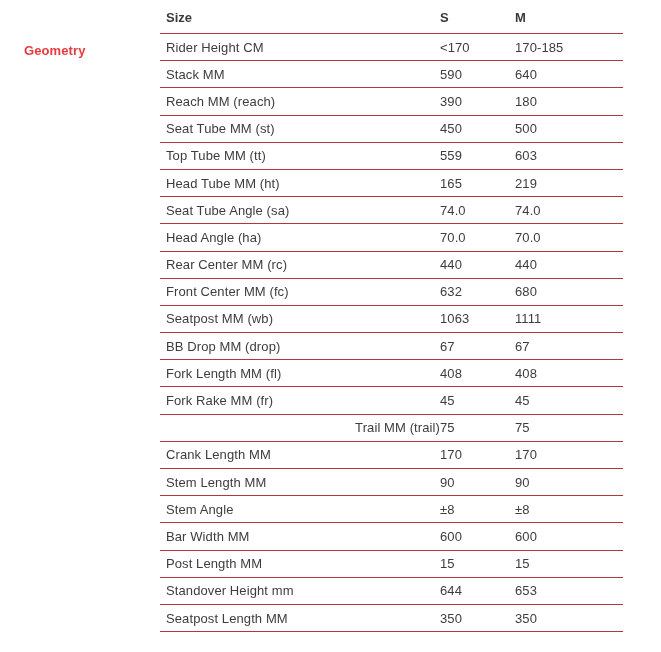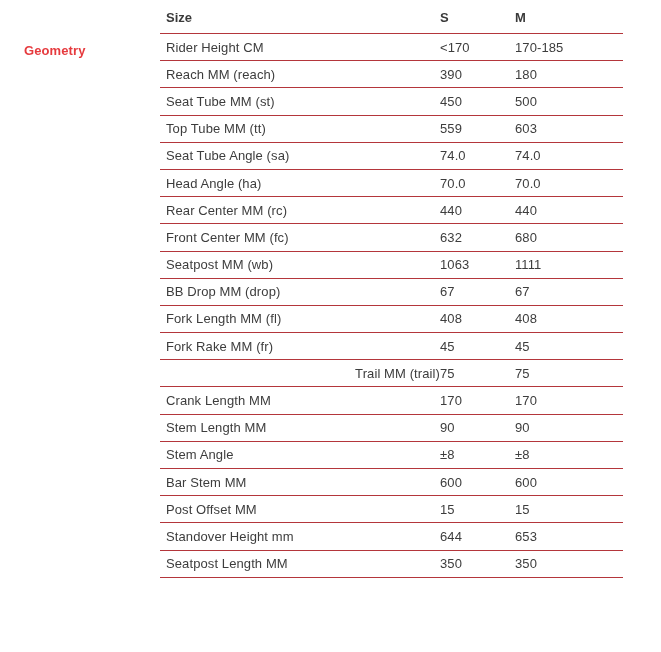--- a/index.html
+++ b/index.html
@@ -69,33 +69,43 @@
         <th style="border-bottom-color: rgb(180, 54, 59);">M</th>
       </tr>
     </thead>
     <tbody id="geo-body">
         <tr>
           <td class="first" style="border-bottom-color: rgb(180, 54, 59);">Rider Height CM</td>
           <td style="border-bottom-color: rgb(180, 54, 59);">&lt;170</td>
           <td style="border-bottom-color: rgb(180, 54, 59);">170-185</td>
         </tr>
         <tr>
+          <td class="first" style="border-bottom-color: rgb(180, 54, 59);">Stack MM</td>
+          <td style="border-bottom-color: rgb(180, 54, 59);">590</td>
+          <td style="border-bottom-color: rgb(180, 54, 59);">640</td>
+        </tr>
+        <tr>
           <td class="first" style="border-bottom-color: rgb(180, 54, 59);">Reach MM (reach)</td>
           <td style="border-bottom-color: rgb(180, 54, 59);">390</td>
           <td style="border-bottom-color: rgb(180, 54, 59);">180</td>
         </tr>
         <tr>
           <td class="first" style="border-bottom-color: rgb(180, 54, 59);">Seat Tube MM (st)</td>
           <td style="border-bottom-color: rgb(180, 54, 59);">450</td>
           <td style="border-bottom-color: rgb(180, 54, 59);">500</td>
         </tr>
         <tr>
           <td class="first" style="border-bottom-color: rgb(180, 54, 59);">Top Tube MM (tt)</td>
           <td style="border-bottom-color: rgb(180, 54, 59);">559</td>
           <td style="border-bottom-color: rgb(180, 54, 59);">603</td>
+        </tr>
+        <tr>
+          <td class="first" style="border-bottom-color: rgb(180, 54, 59);">Head Tube MM (ht)</td>
+          <td style="border-bottom-color: rgb(180, 54, 59);">165</td>
+          <td style="border-bottom-color: rgb(180, 54, 59);">219</td>
         </tr>
         <tr>
           <td class="first" style="border-bottom-color: rgb(180, 54, 59);">Seat Tube Angle (sa)</td>
           <td style="border-bottom-color: rgb(180, 54, 59);">74.0</td>
           <td style="border-bottom-color: rgb(180, 54, 59);">74.0</td>
         </tr>
         <tr>
           <td class="first" style="border-bottom-color: rgb(180, 54, 59);">Head Angle (ha)</td>
           <td style="border-bottom-color: rgb(180, 54, 59);">70.0</td>
           <td style="border-bottom-color: rgb(180, 54, 59);">70.0</td>
@@ -144,26 +154,26 @@
           <td class="first" style="border-bottom-color: rgb(180, 54, 59);">Stem Length MM</td>
           <td style="border-bottom-color: rgb(180, 54, 59);">90</td>
           <td style="border-bottom-color: rgb(180, 54, 59);">90</td>
         </tr>
         <tr>
           <td class="first" style="border-bottom-color: rgb(180, 54, 59);">Stem Angle</td>
           <td style="border-bottom-color: rgb(180, 54, 59);">±8</td>
           <td style="border-bottom-color: rgb(180, 54, 59);">±8</td>
         </tr>
         <tr>
-          <td class="first" style="border-bottom-color: rgb(180, 54, 59);">Bar Stem MM</td>
+          <td class="first" style="border-bottom-color: rgb(180, 54, 59);">Bar Width MM</td>
           <td style="border-bottom-color: rgb(180, 54, 59);">600</td>
           <td style="border-bottom-color: rgb(180, 54, 59);">600</td>
         </tr>
         <tr>
-          <td class="first" style="border-bottom-color: rgb(180, 54, 59);">Post Offset MM</td>
+          <td class="first" style="border-bottom-color: rgb(180, 54, 59);">Post Length MM</td>
           <td style="border-bottom-color: rgb(180, 54, 59);">15</td>
           <td style="border-bottom-color: rgb(180, 54, 59);">15</td>
         </tr>
         <tr>
           <td class="first" style="border-bottom-color: rgb(180, 54, 59);">Standover Height mm</td>
           <td style="border-bottom-color: rgb(180, 54, 59);">644</td>
           <td style="border-bottom-color: rgb(180, 54, 59);">653</td>
         </tr>
         <tr>
           <td class="first" style="border-bottom-color: rgb(180, 54, 59);">Seatpost Length MM</td>

